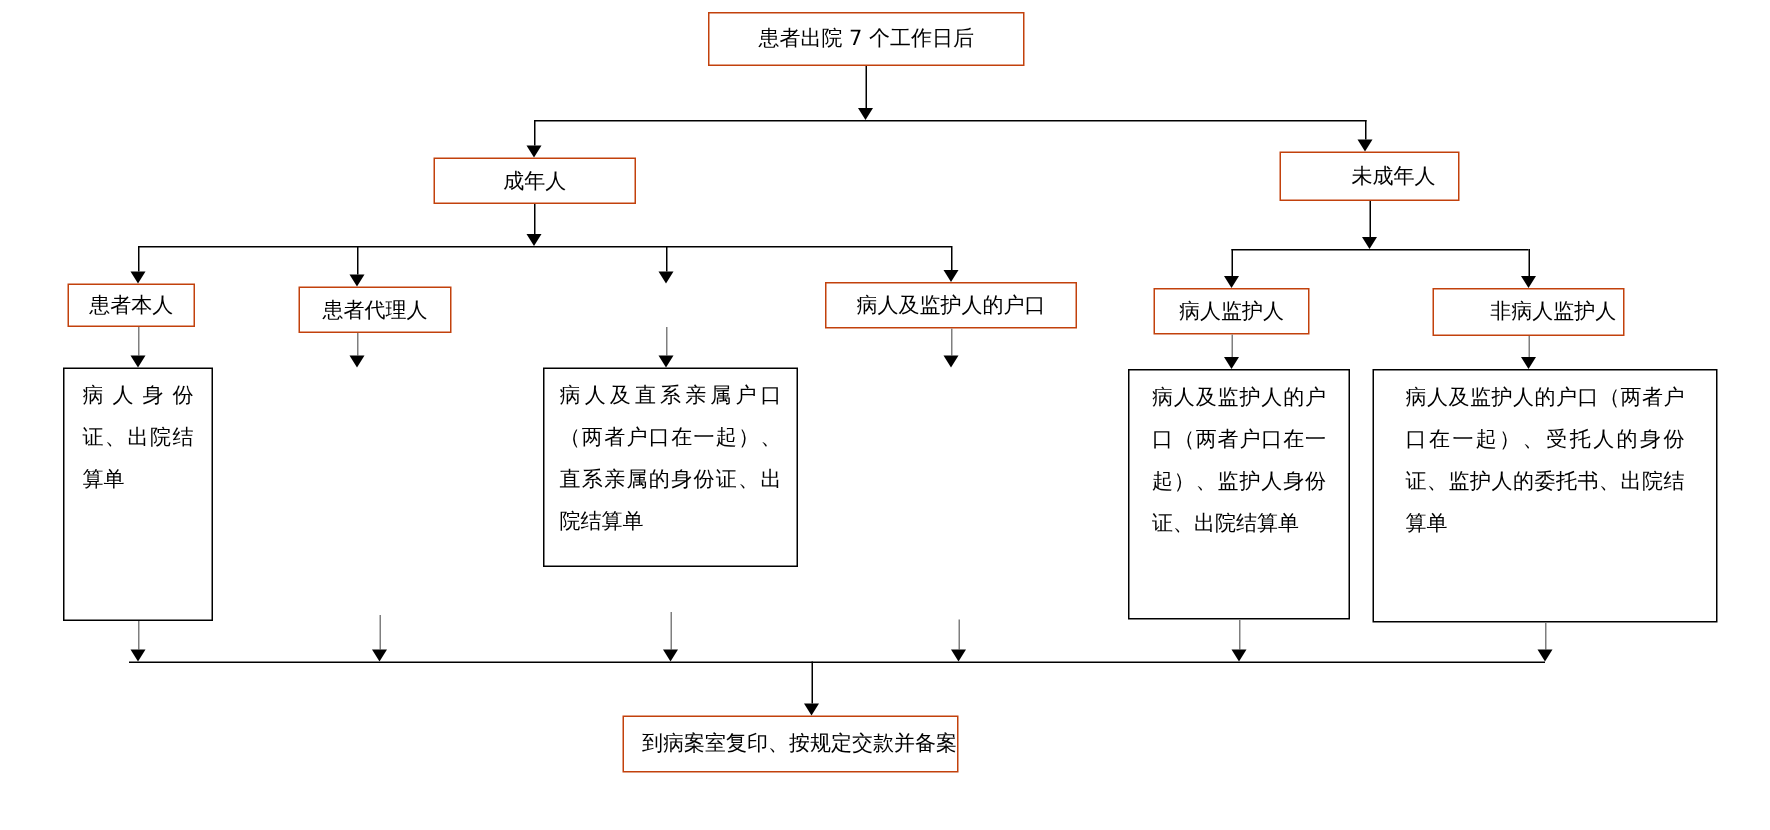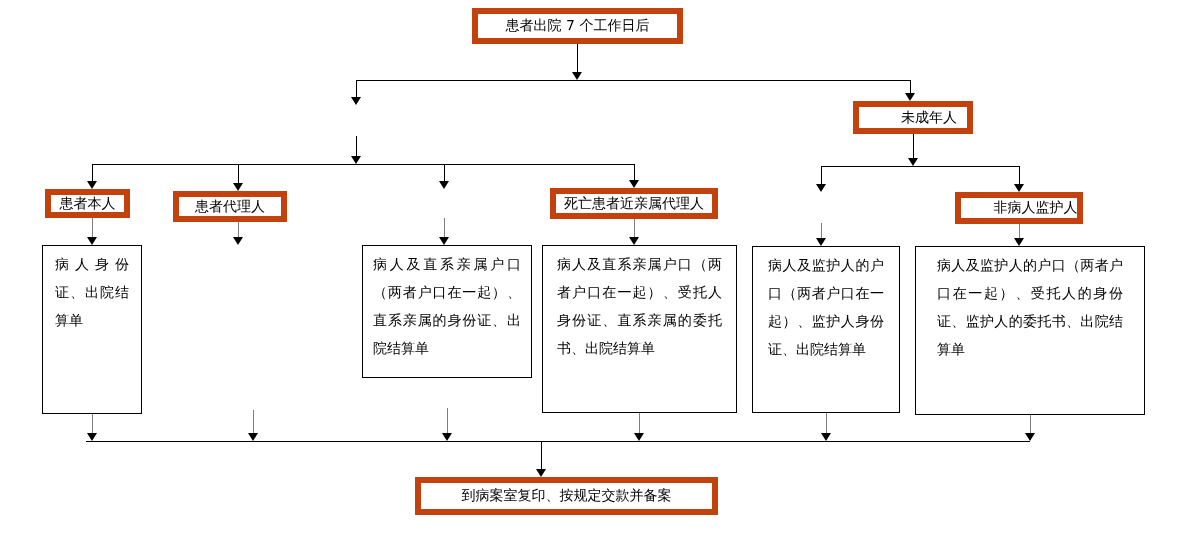--- a/index.html
+++ b/index.html
@@ -6,21 +6,21 @@
   #canvas{
     position:relative;
     width:1180px;height:553px;
     background:#ffffff;
     font-family:"DejaVu Sans","Liberation Sans",sans-serif;
     color:#000;
     overflow:hidden;
   }
   .node{
     position:absolute;
-    border:6px solid #c2410c;
+    border:1px solid #c2410c;
     background:#fff;
     box-sizing:border-box;
     display:flex;align-items:center;justify-content:center;
     font-size:14px;
     text-align:center;
     white-space:nowrap;
   }
   .detail{
     position:absolute;
     border:1px solid #000;
@@ -45,55 +45,58 @@
 </style>
 </head>
 <body>
 
 <div id="canvas">
 
   <div class="node" style="left:472px;top:8px;width:211px;height:36px;">
     <span>患者出院 7 个工作日后</span>
   </div>
 
+  <div class="node" style="left:289px;top:105px;width:135px;height:31px;">
+    <span>成年人</span>
+  </div>
 
   <div class="node" style="left:853px;top:101px;width:120px;height:33px;padding-left:32px;">
     <span>未成年人</span>
   </div>
 
   <div class="node" style="left:45px;top:189px;width:85px;height:29px;">
     <span>患者本人</span>
   </div>
-  <div class="node" style="left:173px;top:191px;width:114px;height:31px;">
+  <div class="node" style="left:199px;top:191px;width:102px;height:31px;">
     <span>患者代理人</span>
   </div>
   <div class="node" style="left:550px;top:188px;width:168px;height:31px;">
-    <span>死亡患者近亲属代理人</span>
+    <span>病人及监护人的户口</span>
+  </div>
+  <div class="node" style="left:769px;top:192px;width:104px;height:31px;">
+    <span>病人监护人</span>
   </div>
   <div class="node" style="left:955px;top:192px;width:128px;height:32px;padding-left:33px;">
     <span>非病人监护人</span>
   </div>
 
   <div class="detail" style="left:42px;top:245px;width:100px;height:169px;padding:4px 12px 0 12px;">
     <span>病人身份证、出院结算单</span>
   </div>
   <div class="detail" style="left:362px;top:245px;width:170px;height:133px;padding:4px 10px 0 10px;">
     <span>病人及直系亲属户口（两者户口在一起）、直系亲属的身份证、出院结算单</span>
   </div>
-  <div class="detail" style="left:542px;top:245px;width:195px;height:168px;padding:4px 14px 0 14px;">
-    <span>病人及直系亲属户口（两者户口在一起）、受托人身份证、直系亲属的委托书、出院结算单</span>
-  </div>
   <div class="detail" style="left:752px;top:246px;width:148px;height:167px;padding:4px 15px 0 15px;">
     <span>病人及监护人的户口（两者户口在一起）、监护人身份证、出院结算单</span>
   </div>
   <div class="detail" style="left:915px;top:246px;width:230px;height:169px;padding:4px 21px 0 21px;">
     <span>病人及监护人的户口（两者户口在一起）、受托人的身份证、监护人的委托书、出院结算单</span>
   </div>
 
-  <div class="node" style="left:415px;top:477px;width:303px;height:38px;">
+  <div class="node" style="left:415px;top:477px;width:224px;height:38px;justify-content:flex-end;">
     <span>到病案室复印、按规定交款并备案</span>
   </div>
 
   <div class="vline" style="left:577px;top:44px;height:28px;"></div>
   <div class="arr" style="left:572px;top:72px;"></div>
   <div class="hline" style="left:356px;top:80px;width:555px;"></div>
   <div class="vline" style="left:356px;top:80px;height:17px;"></div>
   <div class="arr" style="left:351px;top:97px;"></div>
   <div class="vline" style="left:910px;top:80px;height:13px;"></div>
   <div class="arr" style="left:905px;top:93px;"></div>

